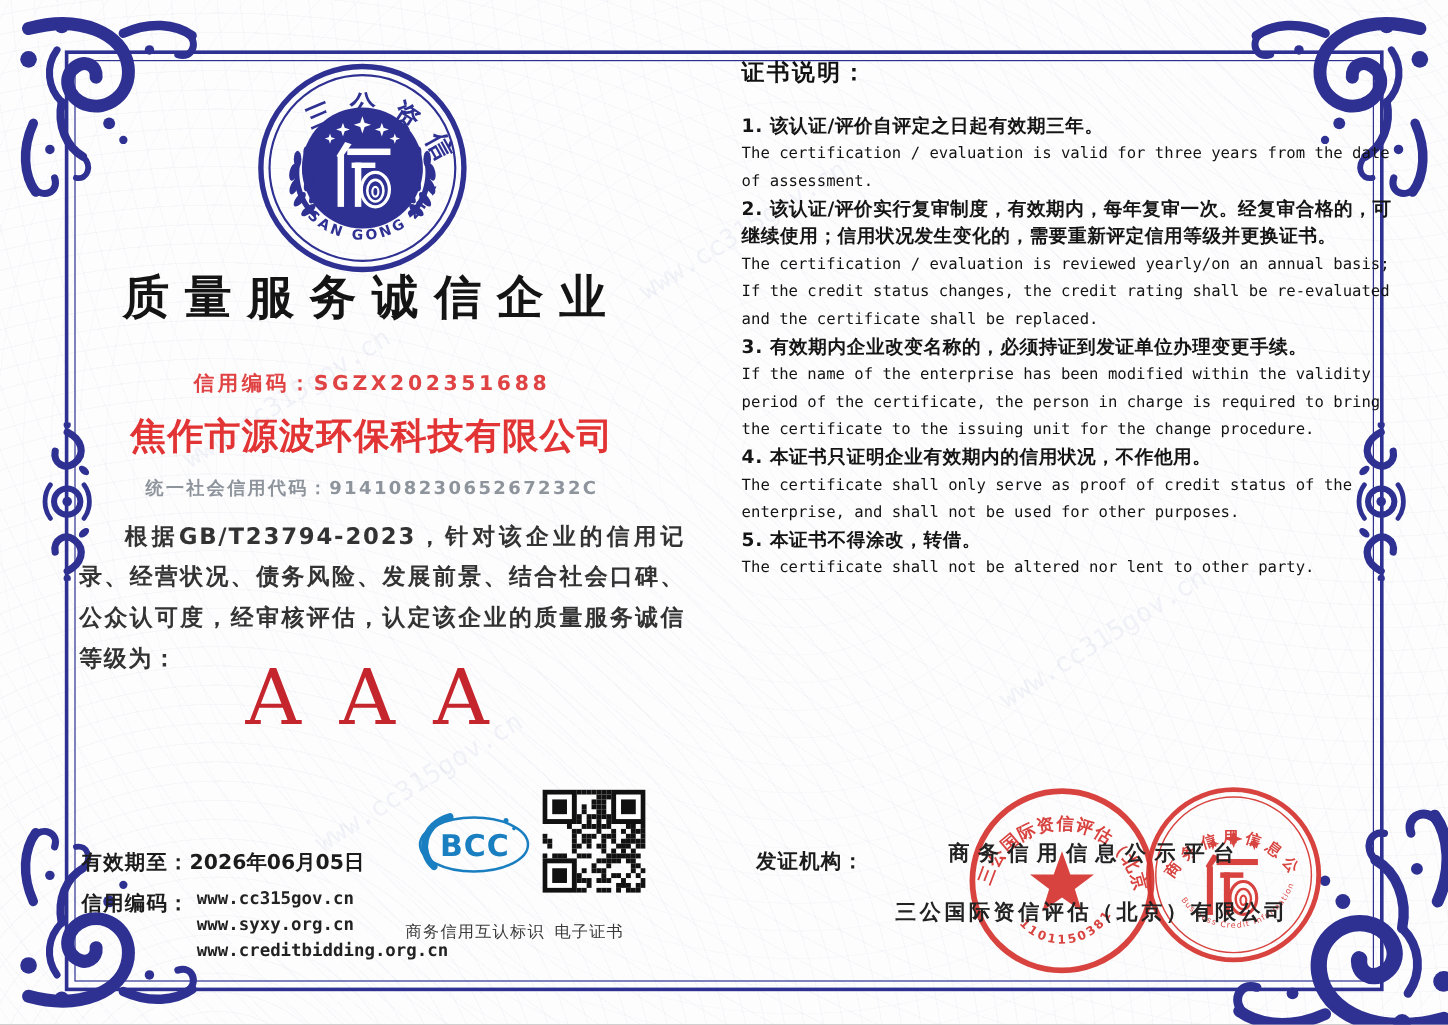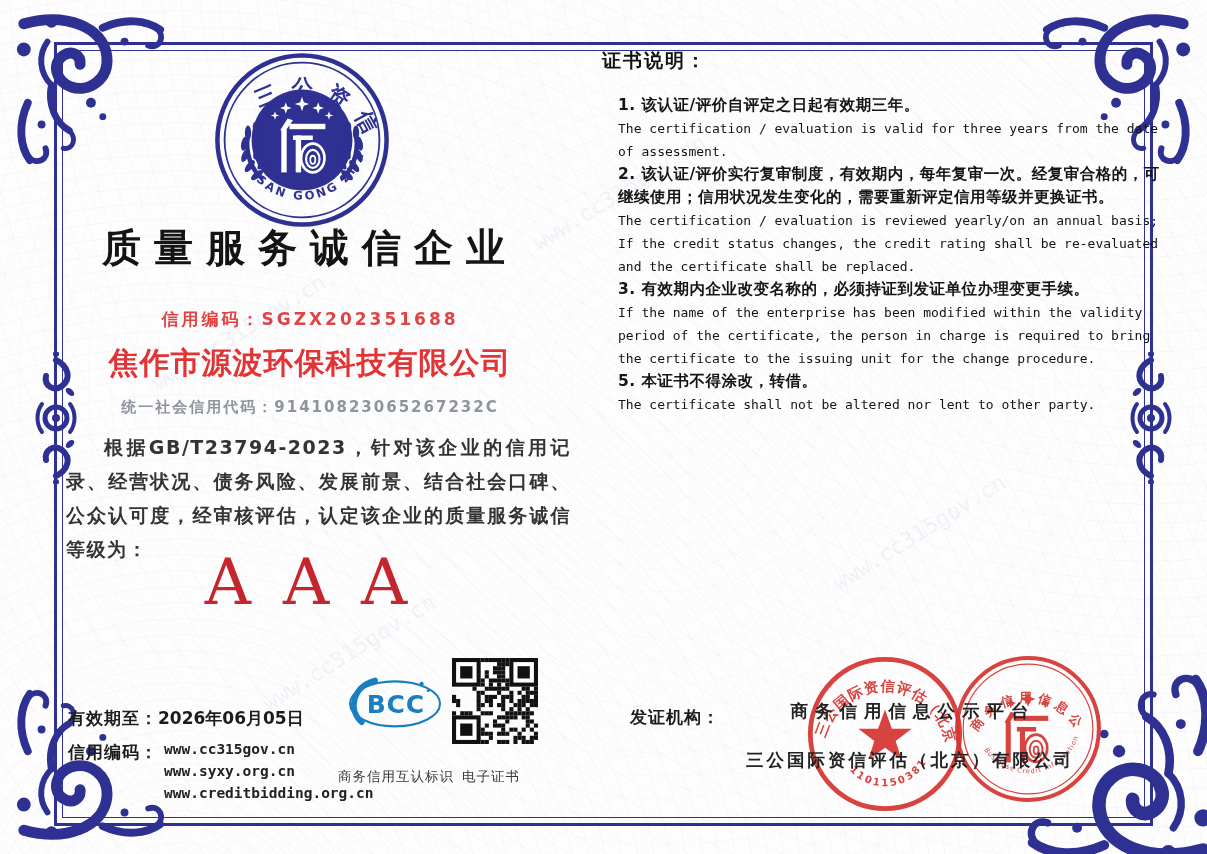--- a/index.html
+++ b/index.html
@@ -42,21 +42,21 @@
   .info-line{position:absolute;left:68px;font-size:17px;font-weight:bold;color:#1c1c1c;white-space:nowrap;}
   .info-line .lab{letter-spacing:1px;}
   .urls{position:absolute;left:68px;top:741px;display:flex;font-size:17px;font-weight:bold;color:#1c1c1c;}
   .urls .lab{letter-spacing:1px;}
   .url-list{display:flex;flex-direction:column;gap:6px;margin-left:6px;
     font-family:"DejaVu Sans Mono",monospace;font-size:14.5px;font-weight:bold;color:#222;}
   .bcc{position:absolute;left:345px;top:672px;width:100px;height:62px;}
   .qr{position:absolute;left:452px;top:658px;width:86px;height:86px;}
   .caption{position:absolute;font-size:13.5px;color:#3a3a3a;letter-spacing:1px;font-weight:400;}
   
-  .instr-head{position:absolute;left:602px;top:48px;font-size:19px;font-weight:bold;color:#111;letter-spacing:2px;}
+  .instr-head{position:absolute;left:618px;top:48px;font-size:19px;font-weight:bold;color:#111;letter-spacing:2px;}
   .instr{position:absolute;left:618px;top:94px;width:552px;}
   .instr .zh{font-size:15.5px;font-weight:600;color:#151515;line-height:23px;letter-spacing:.5px;}
   .instr .en{font-family:"DejaVu Sans Mono",monospace;font-size:13px;color:#131313;line-height:23px;}
   .issuer-label{position:absolute;left:630px;top:706px;font-size:17px;font-weight:bold;color:#1c1c1c;letter-spacing:1px;z-index:3;}
   .issuer-l1{position:absolute;left:728px;top:699px;width:370px;text-align:center;font-size:17.5px;font-weight:bold;
     color:#222;letter-spacing:7px;z-index:3;white-space:nowrap;}
   .issuer-l2{position:absolute;left:695px;top:748px;width:430px;text-align:center;font-size:17.5px;font-weight:bold;
     color:#222;letter-spacing:3px;z-index:3;white-space:nowrap;}
   .seal{position:absolute;z-index:2;opacity:.92;}
   .seal.s1{left:805px;top:652px;width:160px;height:164px;}
@@ -446,20 +446,24 @@
     </div>
     <div>
       <div class="zh">2. 该认证/评价实行复审制度，有效期内，每年复审一次。经复审合格的，可继续使用；信用状况发生变化的，需要重新评定信用等级并更换证书。</div>
       <div class="en">The certification / evaluation is reviewed yearly/on an annual basis; If the credit status changes, the credit rating shall be re-evaluated and the certificate shall be replaced.</div>
     </div>
     <div>
       <div class="zh">3. 有效期内企业改变名称的，必须持证到发证单位办理变更手续。</div>
       <div class="en">If the name of the enterprise has been modified within the validity period of the certificate, the person in charge is required to bring the certificate to the issuing unit for the change procedure.</div>
     </div>
     <div>
+      <div class="zh">4. 本证书只证明企业有效期内的信用状况，不作他用。</div>
+      <div class="en">The certificate shall only serve as proof of credit status of the enterprise, and shall not be used for other purposes.</div>
+    </div>
+    <div>
       <div class="zh">5. 本证书不得涂改，转借。</div>
       <div class="en">The certificate shall not be altered nor lent to other party.</div>
     </div>
   </div>
 
   <div class="issuer-label">发证机构：</div>
   <div class="issuer-l1">商务信用信息公示平台</div>
   <div class="issuer-l2">三公国际资信评估（北京）有限公司</div>
 
   <svg class="seal s1" viewBox="0 0 150 150">

